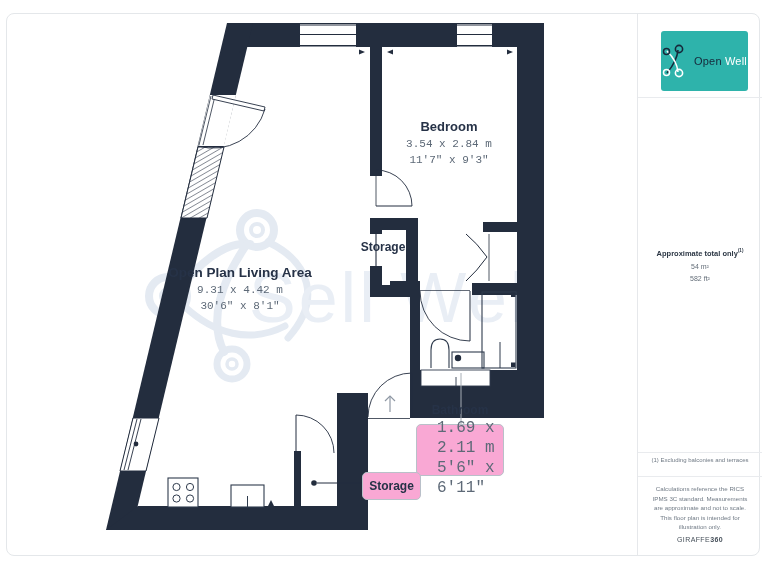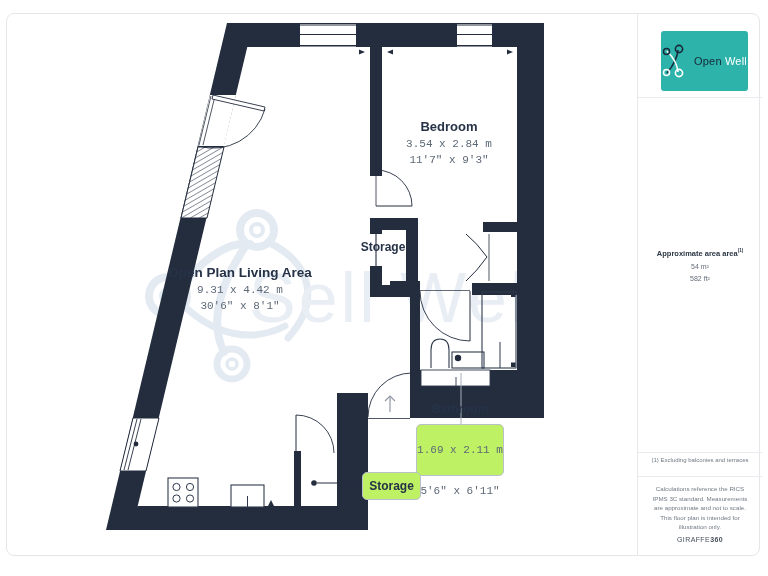--- a/index.html
+++ b/index.html
@@ -3,23 +3,23 @@
 <meta charset="utf-8">
 <style>
   html,body{margin:0;padding:0;background:#ffffff;}
   body{width:768px;height:576px;position:relative;font-family:"Liberation Sans",sans-serif;overflow:hidden;}
   .frame{position:absolute;left:6px;top:13px;width:754px;height:543px;border:1px solid #e4e7ea;border-radius:8px;box-sizing:border-box;}
   .plan-svg{position:absolute;left:0;top:0;}
   .lbl{position:absolute;transform:translate(-50%,-50%);white-space:nowrap;text-align:center;}
   .room-name{font-weight:bold;color:#263247;font-size:13px;}
   .room-name.big{font-size:13.5px;}
   .room-dim{color:#5d6977;font-size:11px;font-family:Liberation Mono, monospace;}
-  .callout{position:absolute;background:#bef264;border:1px solid #b9c0c9;border-radius:5px;box-sizing:border-box;display:flex;flex-direction:column;align-items:center;justify-content:center;line-height:1.25;gap:27px;}
+  .callout{position:absolute;background:#f9a8d4;border:1px solid #b9c0c9;border-radius:5px;box-sizing:border-box;display:flex;flex-direction:column;align-items:center;justify-content:center;line-height:1.25;}
   .callout .room-name{font-size:12px;}
-  .callout .room-dim{font-size:11px;}
+  .callout .room-dim{font-size:16px;margin-left:20px;}
   .sidebar{position:absolute;left:637px;top:14px;width:124px;height:541px;border-left:1px solid #e6e8eb;}
   .logo-card{position:absolute;left:23px;top:17px;width:87px;height:60px;background:#2eb3ab;border-radius:3px;display:flex;align-items:center;justify-content:center;gap:2px;}
   .logo-text{font-size:11px;font-weight:500;letter-spacing:.2px;}
   .logo-sell{color:#16283a;}
   .logo-well{color:#ffffff;margin-top:20px;}
   .sdivider{position:absolute;left:0;width:124px;height:1px;background:#e9ebee;}
   .area-block{position:absolute;top:234px;left:0;width:124px;text-align:center;}
   .area-title{font-size:7.5px;font-weight:bold;color:#2b3644;}
   .area-title sup{font-size:4.5px;}
   .area-val{font-size:7px;color:#646e79;margin-top:5px;}
@@ -213,21 +213,21 @@
       <circle cx="17" cy="7" r="3.6" fill="none" stroke="#16283a" stroke-width="1.6"></circle>
       <circle cx="17" cy="31" r="3.6" fill="none" stroke="#ffffff" stroke-width="1.6"></circle>
       <circle cx="4.5" cy="30.5" r="3" fill="none" stroke="#ffffff" stroke-width="1.5"></circle>
       <circle cx="4.5" cy="9.5" r="3" fill="none" stroke="#16283a" stroke-width="1.5"></circle>
     </svg>
     <span class="logo-text"><span class="logo-sell">Open</span> <span class="logo-well">Well</span></span>
   </div>
   <div class="sdivider" style="top:83px;"></div>
 
   <div class="area-block">
-    <div class="area-title"><span>Approximate area area</span><sup>(1)</sup></div>
+    <div class="area-title"><span>Approximate total only</span><sup>(1)</sup></div>
     <div class="area-val">54 m²</div>
     <div class="area-val">582 ft²</div>
   </div>
 
   <div class="sdivider" style="top:438px;"></div>
   <div class="footnote">(1) Excluding balconies and terraces</div>
   <div class="sdivider" style="top:462px;"></div>
   <div class="disclaimer">Calculations reference the RICS IPMS 3C standard. Measurements are approximate and not to scale. This floor plan is intended for illustration only.</div>
   <div class="credit"><span>GIRAFFE</span><b>360</b></div>
 </div>

